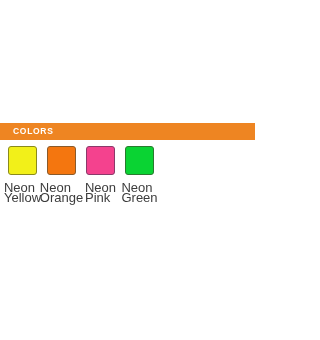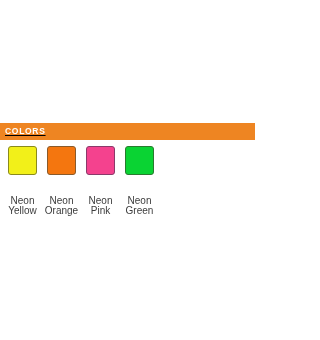--- a/index.html
+++ b/index.html
@@ -31,22 +31,21 @@
   }
 
   
   .colors-header {
     width: 270px;
     height: 17px;
     background: #ee8522;
     display: flex;
     align-items: center;
     box-sizing: border-box;
-    padding-left: 5px;
-    text-decoration: underline;
+    padding-left: 13px;
   }
   .colors-header-title {
     color: #ffffff;
     font-size: 8.5px;
     font-weight: bold;
     letter-spacing: 0.7px;
     line-height: 1;
     white-space: nowrap;
   }
 
@@ -65,25 +64,25 @@
     align-items: center;
   }
   .swatch-chip {
     width: 29px;
     height: 29px;
     border-radius: 3px;
     border: 1px solid rgba(0,0,0,0.28);
     box-sizing: border-box;
   }
   .swatch-label {
-    margin-top: 21px;
-    font-size: 10px;
+    margin-top: 8px;
+    font-size: 13px;
     line-height: 10px;
     color: #3c3c3c;
-    text-align: center;
+    text-align: left;
     white-space: pre-line;
   }
 
   .bottom-spacer {
     flex: 1;
     background: #ffffff;
   }
 </style>
 </head>
 <body>

